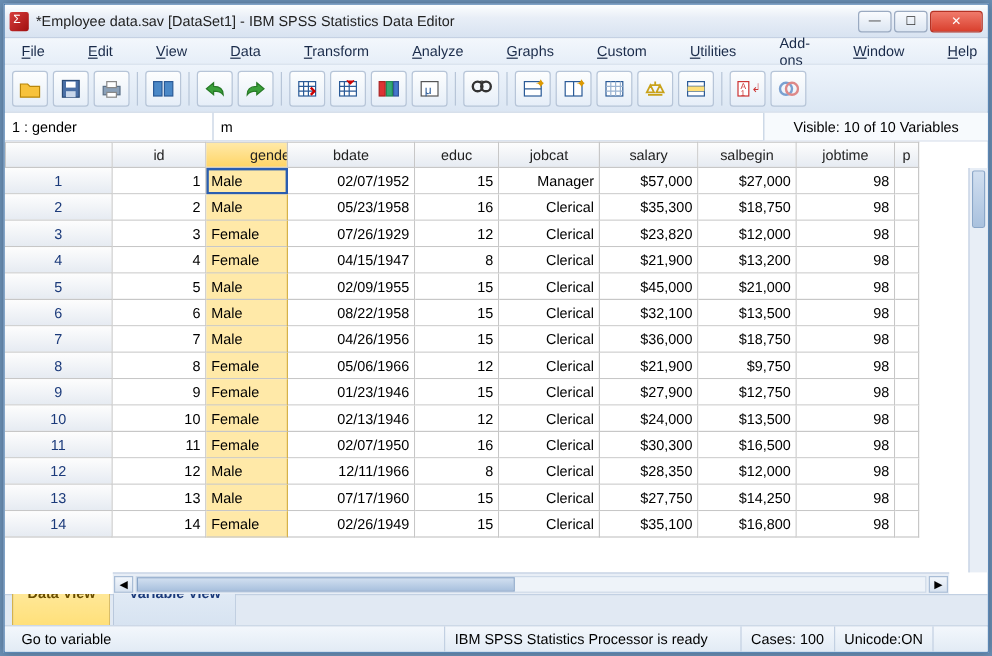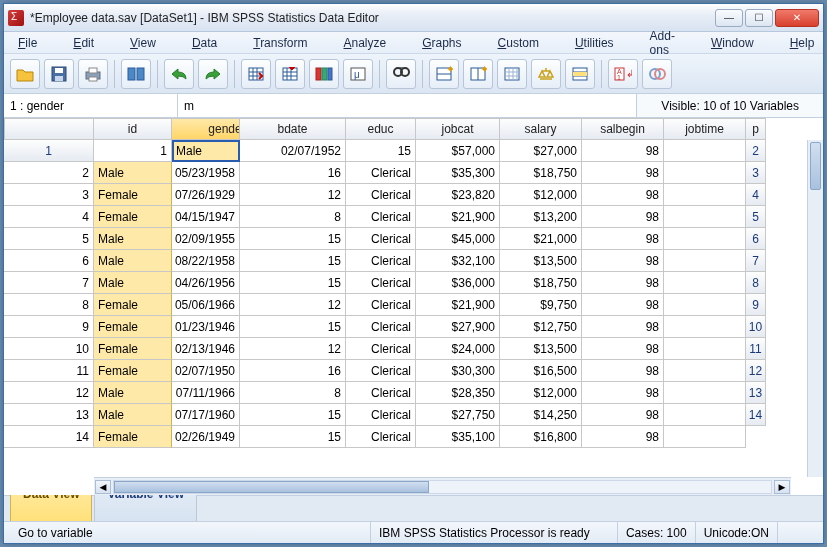--- a/index.html
+++ b/index.html
@@ -354,20 +354,21 @@
         <div class="hdr">jobcat</div>
         <div class="hdr">salary</div>
         <div class="hdr">salbegin</div>
         <div class="hdr">jobtime</div>
         <div class="hdr">p</div>
         <div class="rowhdr">1</div>
         <div class="cell">1</div>
         <div class="cell gender active">Male</div>
         <div class="cell">02/07/1952</div>
         <div class="cell">15</div>
+        <div class="cell">Manager</div>
         <div class="cell">$57,000</div>
         <div class="cell">$27,000</div>
         <div class="cell">98</div>
         <div class="cell"></div>
         <div class="rowhdr">2</div>
         <div class="cell">2</div>
         <div class="cell gender">Male</div>
         <div class="cell">05/23/1958</div>
         <div class="cell">16</div>
         <div class="cell">Clerical</div>
@@ -461,21 +462,21 @@
         <div class="cell">02/07/1950</div>
         <div class="cell">16</div>
         <div class="cell">Clerical</div>
         <div class="cell">$30,300</div>
         <div class="cell">$16,500</div>
         <div class="cell">98</div>
         <div class="cell"></div>
         <div class="rowhdr">12</div>
         <div class="cell">12</div>
         <div class="cell gender">Male</div>
-        <div class="cell">07/11/1966</div>
+        <div class="cell">12/11/1966</div>
         <div class="cell">8</div>
         <div class="cell">Clerical</div>
         <div class="cell">$28,350</div>
         <div class="cell">$12,000</div>
         <div class="cell">98</div>
         <div class="cell"></div>
         <div class="rowhdr">13</div>
         <div class="cell">13</div>
         <div class="cell gender">Male</div>
         <div class="cell">07/17/1960</div>

